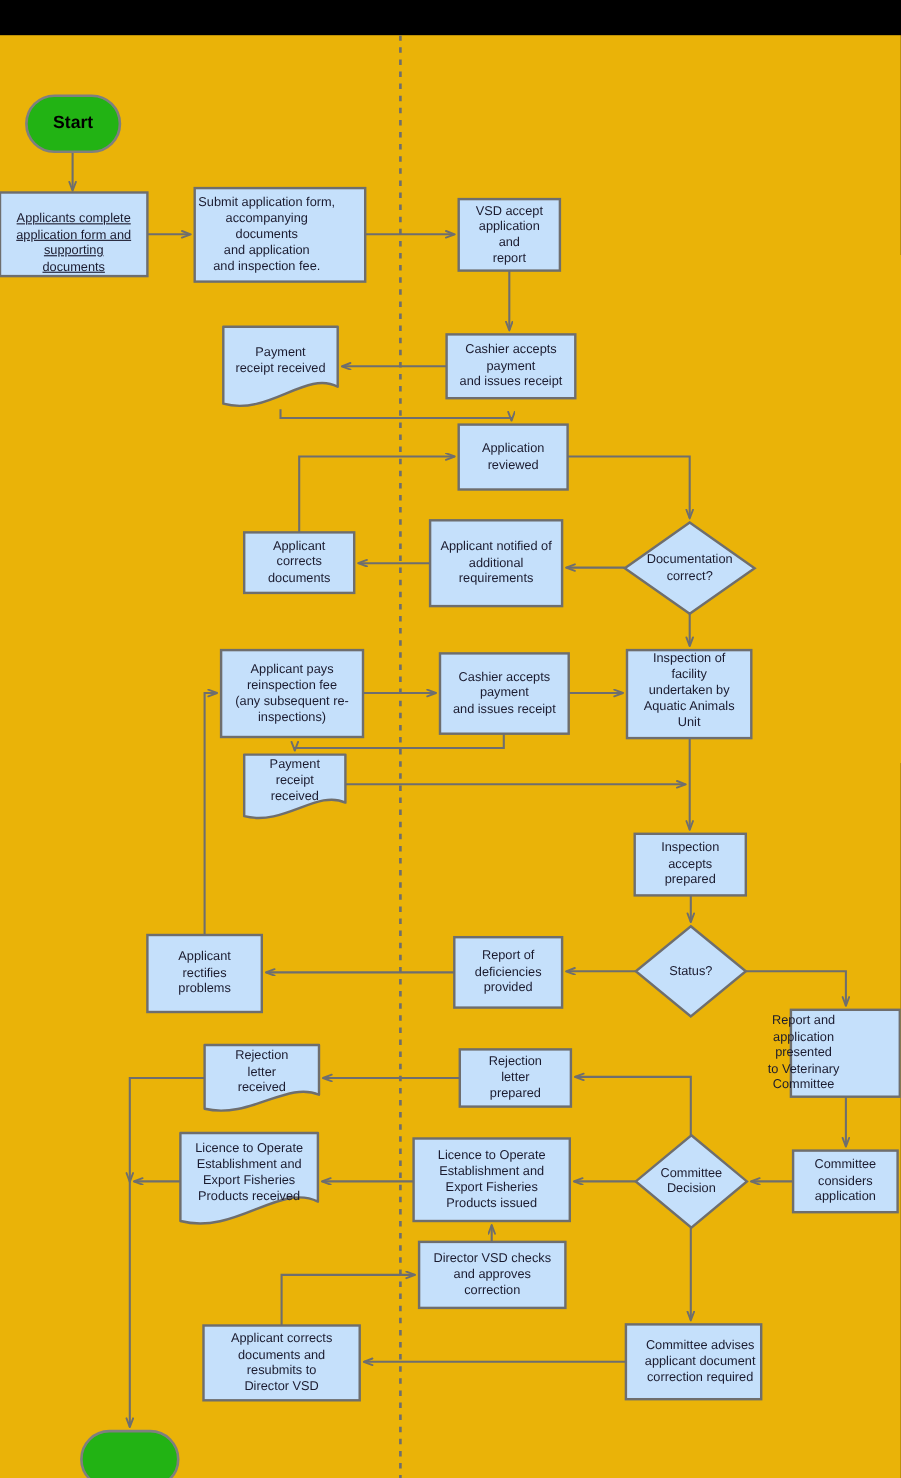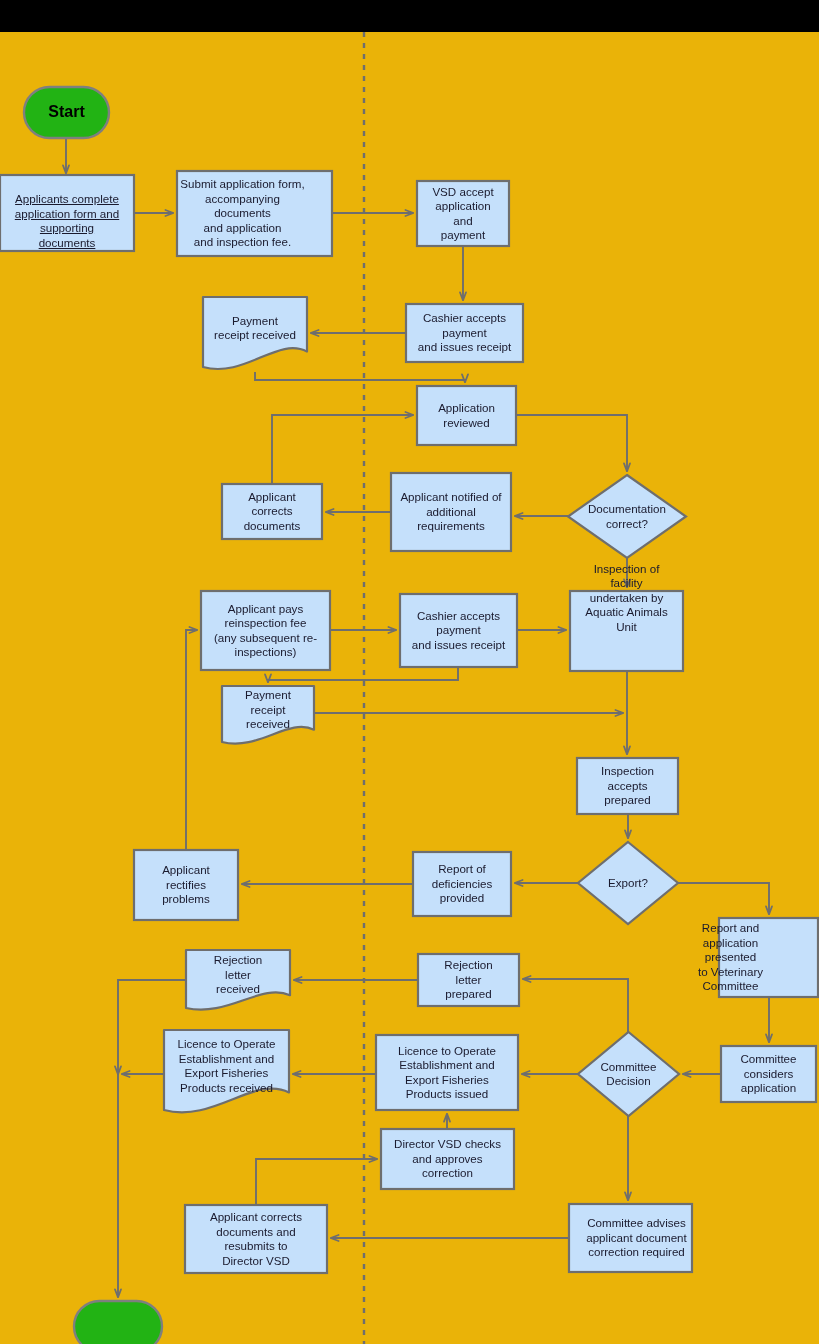--- a/index.html
+++ b/index.html
@@ -111,21 +111,21 @@
 supporting
 documents</div>
       <div class="nodetext" style="left: 177px; top: 139px; width: 131px; height: 85px;">Submit application form,
 accompanying
 documents
 and  application
 and inspection fee.</div>
       <div class="nodetext" style="left: 417px; top: 149px; width: 92px; height: 65px;">VSD accept
 application
 and
-payment</div>
+report</div>
       <div class="nodetext" style="left: 406px; top: 272px; width: 117px; height: 58px;">Cashier accepts
 payment
 and issues receipt</div>
       <div class="nodetext" style="left: 203px; top: 265px; width: 104px; height: 62px;">Payment
 receipt received</div>
       <div class="nodetext" style="left: 417px; top: 354px; width: 99px; height: 59px;">Application
 reviewed</div>
       <div class="nodetext dec" style="left: 568px; top: 443px; width: 118px; height: 83px;">Documentation
 correct?</div>
       <div class="nodetext" style="left: 391px; top: 441px; width: 120px; height: 78px;">Applicant notified of
@@ -134,32 +134,32 @@
       <div class="nodetext" style="left: 222px; top: 452px; width: 100px; height: 55px;">Applicant
 corrects
 documents</div>
       <div class="nodetext" style="left: 201px; top: 559px; width: 129px; height: 79px;">Applicant pays
 reinspection fee
 (any subsequent re-
 inspections)</div>
       <div class="nodetext" style="left: 400px; top: 562px; width: 117px; height: 73px;">Cashier accepts
 payment
 and issues receipt</div>
-      <div class="nodetext" style="left: 570px; top: 526px; width: 113px; height: 80px;">Inspection of
+      <div class="nodetext" style="left: 570px; top: 556px; width: 113px; height: 80px;">Inspection of
 facility
 undertaken by
 Aquatic Animals
 Unit</div>
       <div class="nodetext" style="left: 222px; top: 654px; width: 92px; height: 48px;">Payment
 receipt
 received</div>
       <div class="nodetext" style="left: 577px; top: 726px; width: 101px; height: 56px;">Inspection
 accepts
 prepared</div>
-      <div class="nodetext dec" style="left: 578px; top: 810px; width: 100px; height: 82px;">Export?</div>
+      <div class="nodetext dec" style="left: 578px; top: 810px; width: 100px; height: 82px;">Status?</div>
       <div class="nodetext" style="left: 413px; top: 820px; width: 98px; height: 64px;">Report of
 deficiencies
 provided</div>
       <div class="nodetext" style="left: 134px; top: 818px; width: 104px; height: 70px;">Applicant
 rectifies
 problems</div>
       <div class="nodetext" style="left: 679px; top: 886px; width: 103px; height: 79px; border-radius: 18px;">Report and
 application
 presented
 to Veterinary

